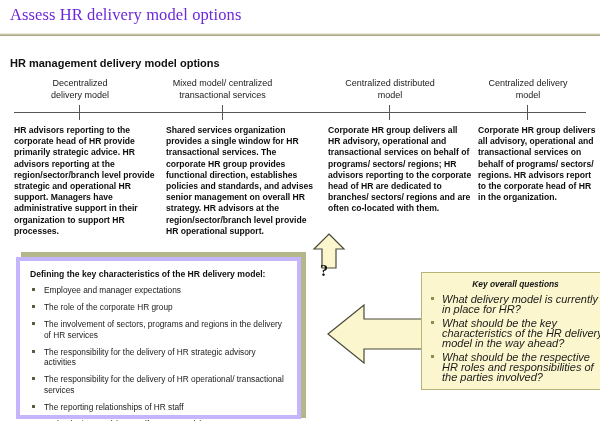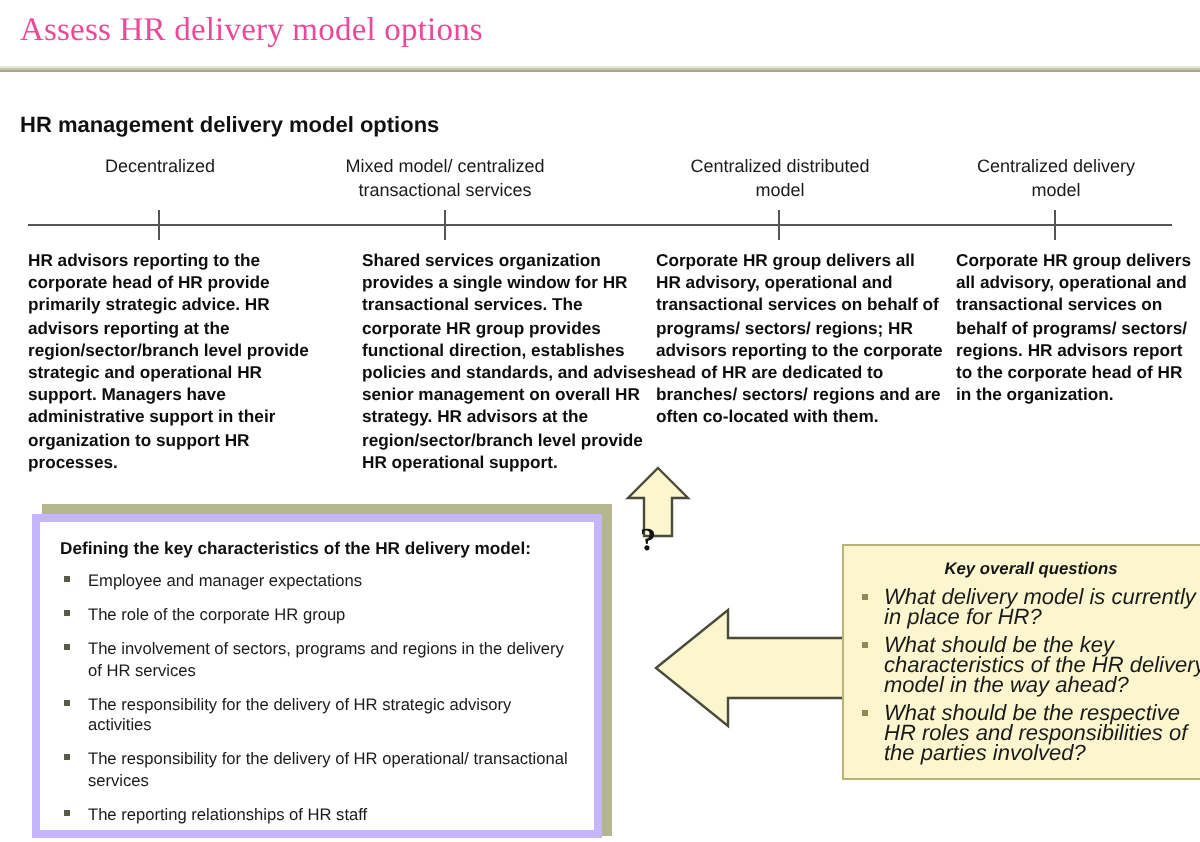--- a/index.html
+++ b/index.html
@@ -9,21 +9,21 @@
     font-family:"Liberation Sans", sans-serif;
     overflow:hidden;
     position:relative;
   }
   .slide{position:absolute;left:0;top:0;width:600px;height:421px;}
 
   
   #page-title{
     position:absolute;left:10px;top:5px;
     font-family:"Liberation Serif", serif;
-    font-size:16.5px;color:#ec4899;
+    font-size:16.5px;color:#6d28d9;
     letter-spacing:.1px;white-space:nowrap;
   }
   #title-rule{
     position:absolute;left:0;top:33px;width:600px;height:3px;
     background:#c9c7ab;
     border-top:1px solid #e7e5d4;
     border-bottom:1px solid #a9a68a;
     box-sizing:border-box;
   }
 
@@ -119,36 +119,37 @@
   <div id="section-heading">HR management delivery model options</div>
 
   <div id="axis-line"></div>
   <div class="axis-tick" style="left:79px;"></div>
   <div class="axis-tick" style="left:222px;"></div>
   <div class="axis-tick" style="left:389px;"></div>
   <div class="axis-tick" style="left:527px;"></div>
 
   <div class="col-head" style="left:20px;width:120px;">
     <div>Decentralized</div>
+    <div>delivery model</div>
   </div>
   <div class="col-head" style="left:160px;width:125px;">
     <div>Mixed model/ centralized</div>
     <div>transactional services</div>
   </div>
   <div class="col-head" style="left:330px;width:120px;">
     <div>Centralized distributed</div>
     <div>model</div>
   </div>
   <div class="col-head" style="left:470px;width:116px;">
     <div>Centralized delivery</div>
     <div>model</div>
   </div>
 
   <div class="col-body" style="left:14px;width:148px;">HR advisors reporting to the corporate head of HR provide primarily strategic advice.  HR advisors reporting at the region/sector/branch level provide strategic and operational HR support.  Managers have administrative support in their organization to support HR processes.</div>
-  <div class="col-body" style="left:166px;width:152px;margin-left:15px;">Shared services organization provides a single window for HR transactional services.  The corporate HR group provides functional direction, establishes policies and standards, and advises senior management on overall HR strategy.   HR advisors at the region/sector/branch  level provide HR operational support.</div>
+  <div class="col-body" style="left:166px;width:152px;">Shared services organization provides a single window for HR transactional services.  The corporate HR group provides functional direction, establishes policies and standards, and advises senior management on overall HR strategy.   HR advisors at the region/sector/branch  level provide HR operational support.</div>
   <div class="col-body" style="left:328px;width:144px;">Corporate HR group delivers all HR advisory, operational and transactional services on behalf of programs/ sectors/ regions;  HR advisors reporting to the corporate head of HR are dedicated to branches/ sectors/ regions and are often co-located with them.</div>
   <div class="col-body" style="left:478px;width:118px;">Corporate HR group delivers all advisory, operational and transactional services on behalf of programs/ sectors/ regions. HR advisors report to the corporate head of HR in the organization.</div>
 
   <div id="up-arrow">
     <svg width="36" height="38" viewBox="0 0 36 38">
       <polygon points="18,2 33,17 25,17 25,36 11,36 11,17 3,17" fill="#fbf6cd" stroke="#4a4a3a" stroke-width="1.2"></polygon>
     </svg>
   </div>
   <div id="q-mark">?</div>
 

